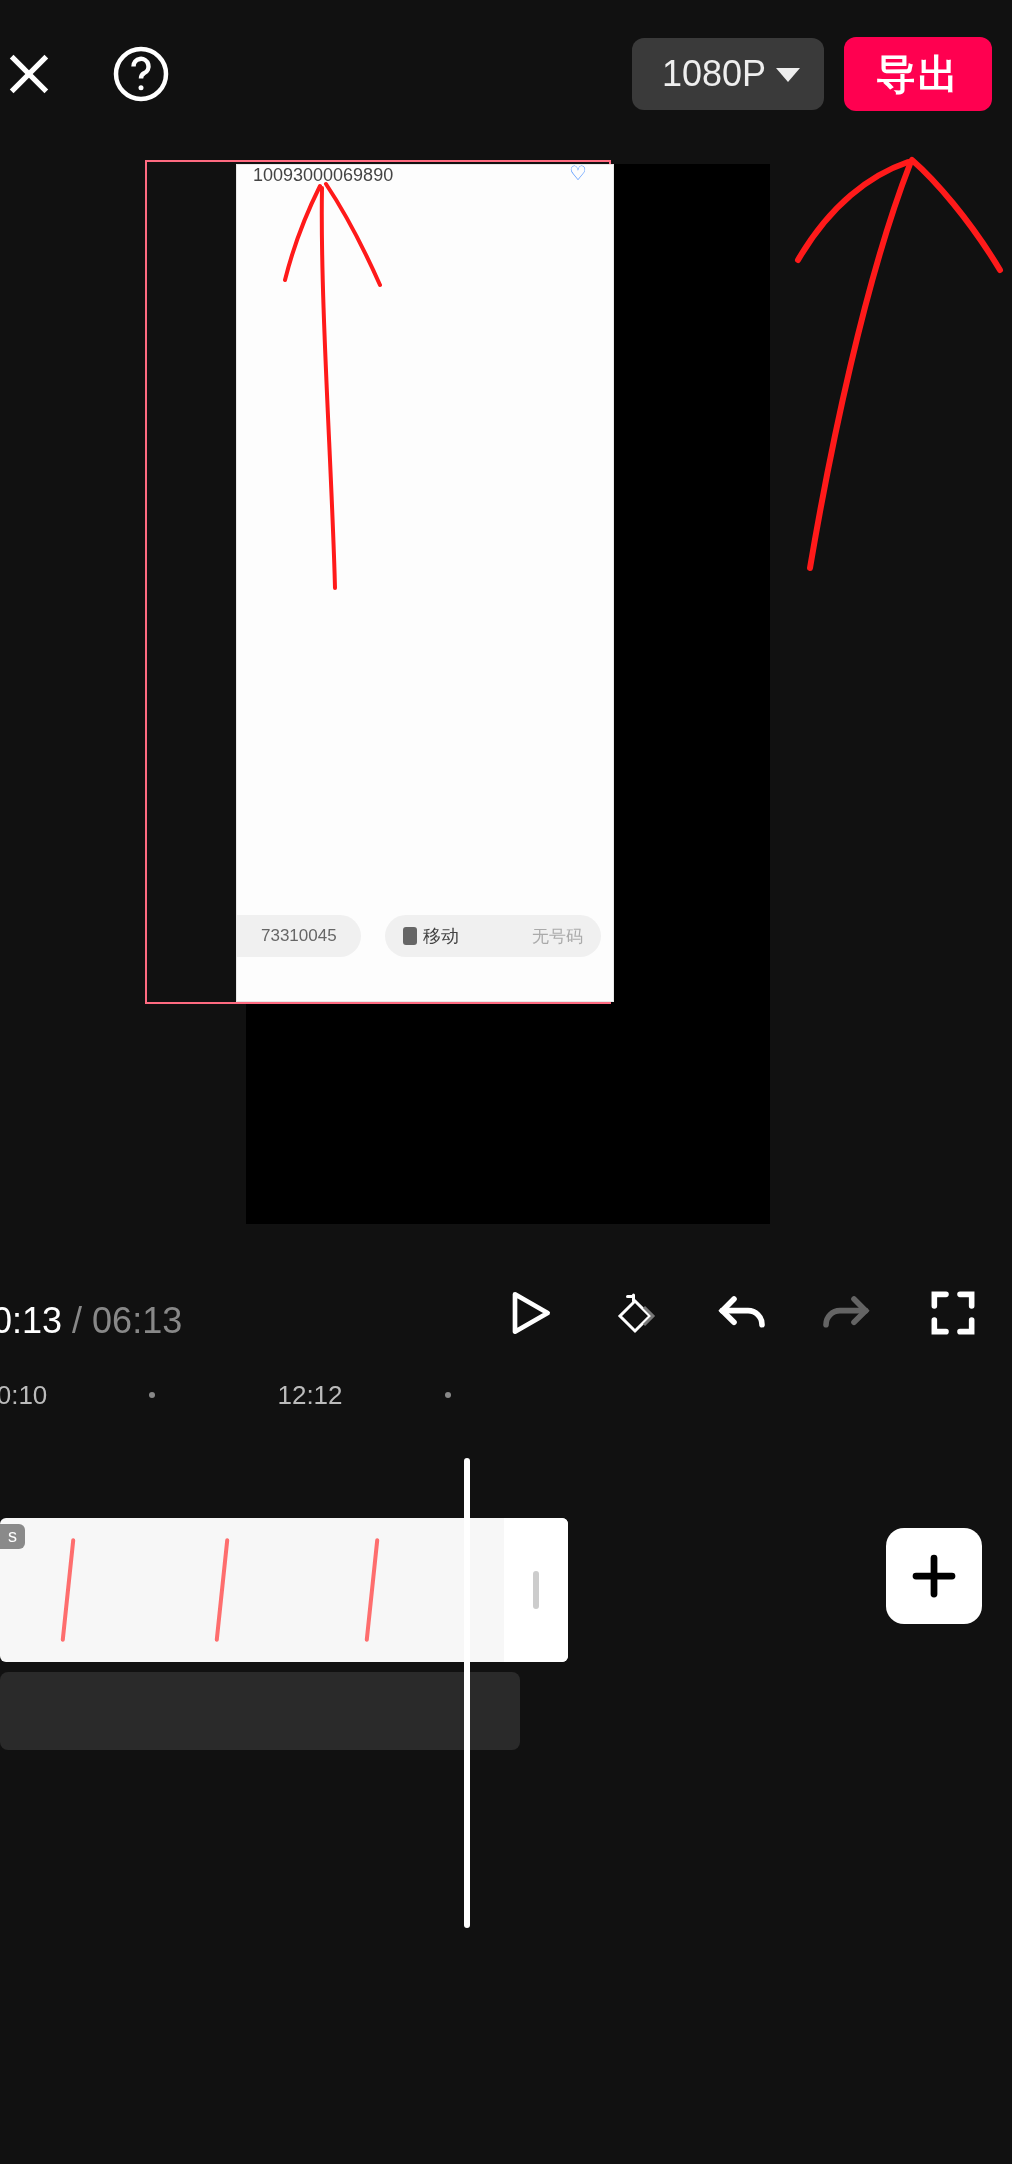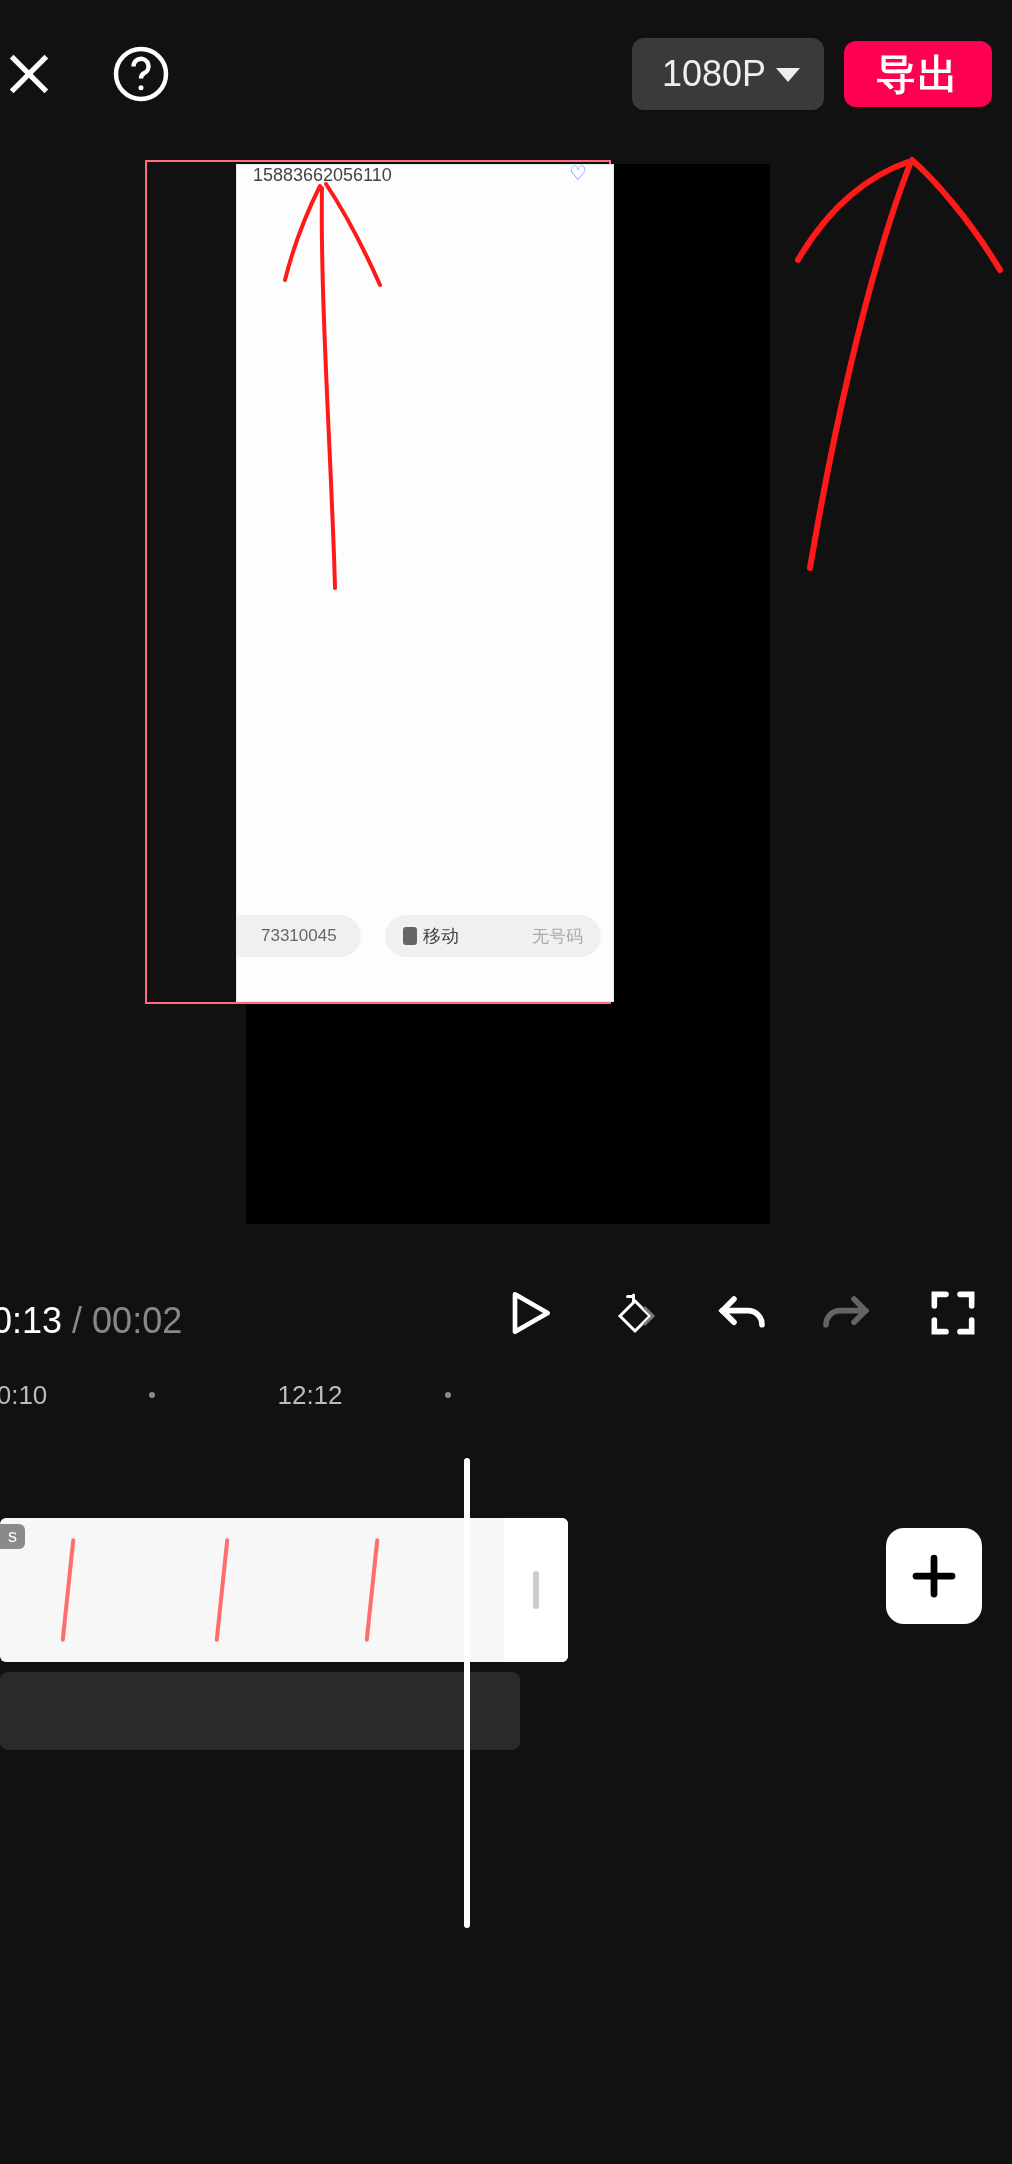--- a/index.html
+++ b/index.html
@@ -58,21 +58,21 @@
     border-right: 12px solid transparent;
     border-top: 14px solid #eee;
     margin-top: 2px;
   }
 
   .export-btn {
     background: #ff0050;
     color: #fff;
     font-size: 40px;
     font-weight: 600;
-    height: 66px;
+    height: 74px;
     border-radius: 12px;
     padding: 0 32px;
     display: flex;
     align-items: center;
     justify-content: center;
     margin-right: 20px;
     letter-spacing: 2px;
   }
 
   
@@ -340,21 +340,21 @@
   </div>
   <div class="export-btn">
     <span>导出</span>
   </div>
 </div>
 
 <div class="preview-stage"></div>
 <div class="overlay-frame"></div>
 
 <div class="phone-shot">
-  <span class="top-line">15883662056110</span>
+  <span class="top-line">10093000069890</span>
   <span class="heart">♡</span>
 
   <div class="pill pill-left">
     <span>73310045</span>
   </div>
   <div class="pill pill-right">
     <span class="sim">
         <span class="sim-icon"></span>
       <span style="color:#444">移动</span>
     </span>
@@ -375,21 +375,21 @@
     <path d="M20 418 C 40 300, 75 130, 120 14"></path>
     <path d="M8 110 C 40 55, 80 25, 118 12"></path>
     <path d="M210 120 C 180 70, 145 30, 122 10"></path>
   </g>
 </svg>
 
 <div class="player-row">
   <div class="time-display">
     <span>0:13</span>
     <span class="total">/</span>
-    <span class="total">00:02</span>
+    <span class="total">06:13</span>
   </div>
   <div class="spacer"></div>
 
   <div class="play-ctrl">
     <svg viewBox="0 0 24 24" stroke="#fff" stroke-width="2" fill="none" stroke-linejoin="round">
       <polygon points="6,4 20,12 6,20"></polygon>
     </svg>
   </div>
 
   <div class="play-ctrl small">

